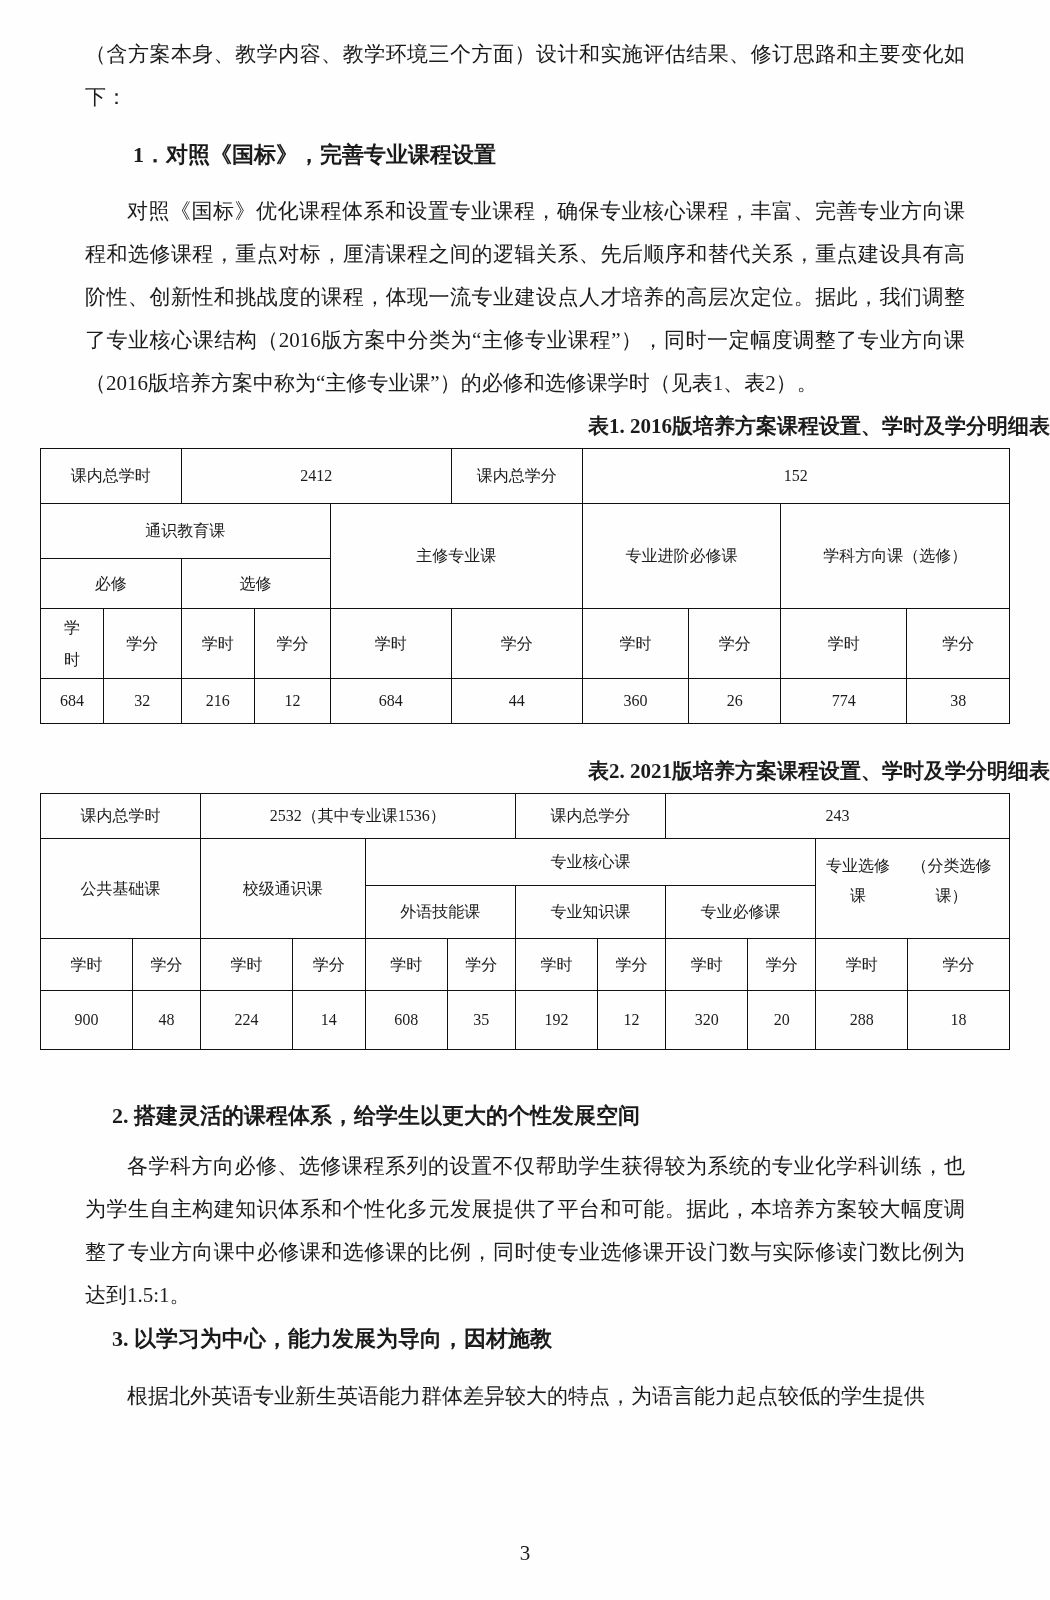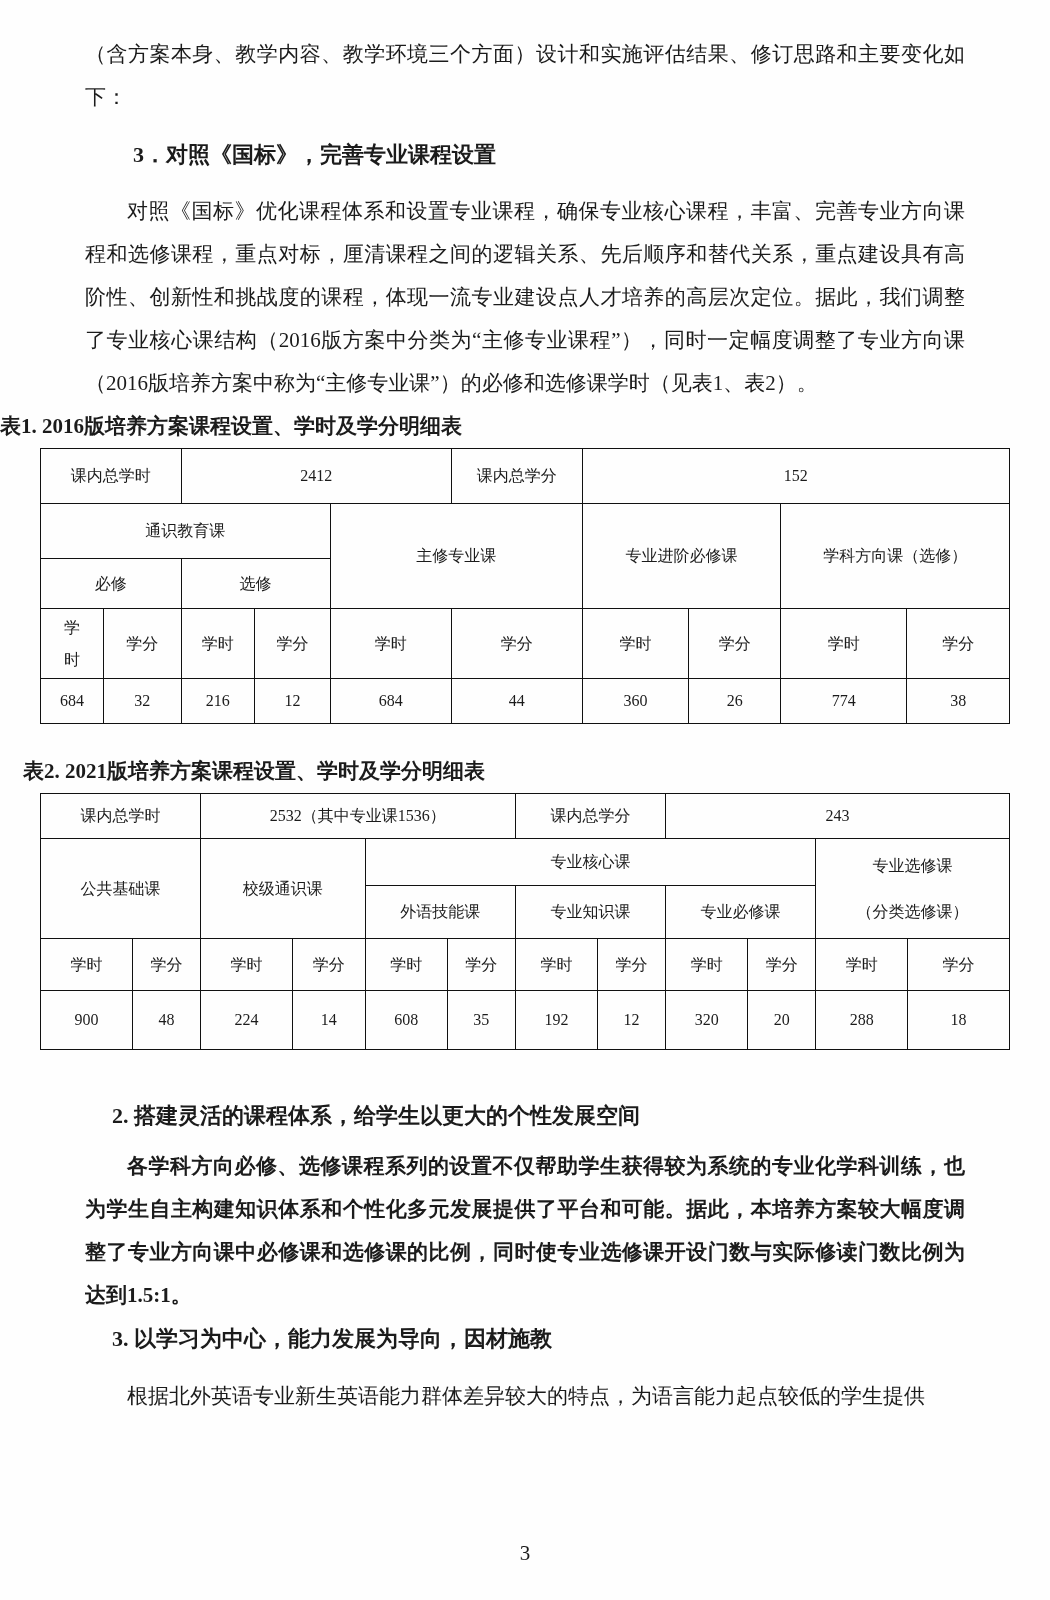--- a/index.html
+++ b/index.html
@@ -25,24 +25,24 @@
   .indent { text-indent: 42px; }
   .heading {
     font-weight: bold;
     font-size: 22px;
     line-height: 43px;
   }
   .h-num1 { text-indent: 48px; margin-top: 14px; }
   .h-num2 { text-indent: 27px; margin-top: 44px; }
   .h-num3 { text-indent: 27px; }
   .para-1 { margin-top: 14px; }
-  .para-2 { margin-top: 8px; font-weight: bold; }
+  .para-2 { margin-top: 8px; }
   .para-3 { margin-top: 15px; }
   .table-title {
-    text-align: left;
+    text-align: right;
     font-weight: bold;
     font-size: 21px;
     line-height: 43px;
   }
   .t1-title { margin-top: 0; }
   .t2-title { margin-top: 26px; margin-left: 23px; }
   table.grid {
     width: 970px;
     margin: 0 auto;
     border-collapse: collapse;
@@ -69,42 +69,42 @@
   .t2-r4 { height: 52px; }
   .t2-r5 { height: 59px; }
   .stack {
     display: inline-block;
     width: 1.15em;
     word-break: break-all;
     line-height: 32px;
   }
   .two-line {
     display: flex;
-    flex-direction: column;
+    flex-direction: row;
     justify-content: space-between;
     height: 88px;
     padding: 6px 0;
   }
   .page-number {
     position: absolute;
     top: 1532px;
     left: 0;
     width: 100%;
     text-align: center;
     font-size: 21px;
   }
 </style>
 </head>
 <body>
 
 <div class="page">
 
   <p class="text-block">（含方案本身、教学内容、教学环境三个方面）设计和实施评估结果、修订思路和主要变化如下：</p>
 
-  <div class="text-block heading h-num1">3．对照《国标》，完善专业课程设置</div>
+  <div class="text-block heading h-num1">1．对照《国标》，完善专业课程设置</div>
 
   <p class="text-block indent para-1">对照《国标》优化课程体系和设置专业课程，确保专业核心课程，丰富、完善专业方向课程和选修课程，重点对标，厘清课程之间的逻辑关系、先后顺序和替代关系，重点建设具有高阶性、创新性和挑战度的课程，体现一流专业建设点人才培养的高层次定位。据此，我们调整了专业核心课结构（2016版方案中分类为“主修专业课程”），同时一定幅度调整了专业方向课（2016版培养方案中称为“主修专业课”）的必修和选修课学时（见表1、表2）。</p>
 
   <div class="table-title t1-title">表1. 2016版培养方案课程设置、学时及学分明细表</div>
 
   <table class="grid tbl-1">
     <colgroup>
       <col style="width:6.5%">
         <col style="width:8%">
         <col style="width:7.6%">

